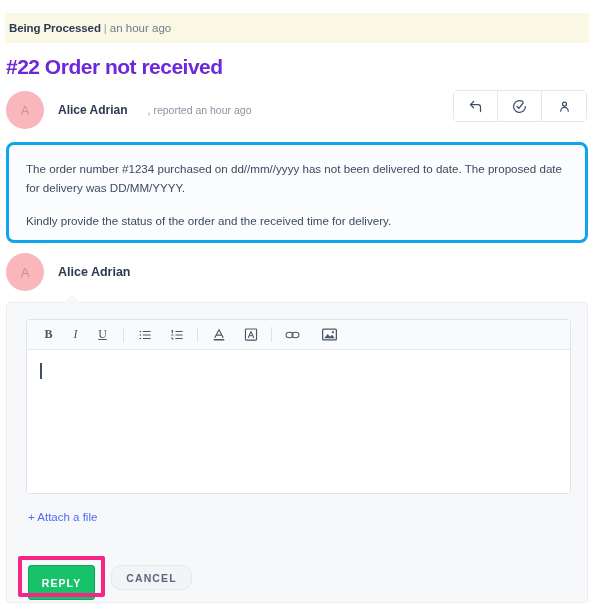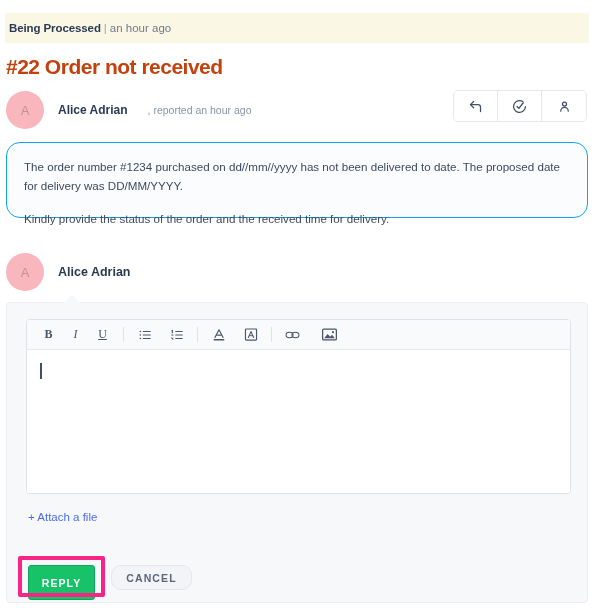--- a/index.html
+++ b/index.html
@@ -53,21 +53,21 @@
   }
 
   
   .ticket-title {
     position: absolute;
     left: 6px;
     top: 55px;
     font-size: 21px;
     font-weight: bold;
     letter-spacing: -0.5px;
-    color: #c2410c;
+    color: #6d28d9;
     margin: 0;
   }
 
   
   .author-row {
     position: absolute;
     left: 6px;
     top: 90px;
     height: 40px;
     display: flex;
@@ -127,24 +127,24 @@
   }
   .action-btn:last-child { border-right: none; }
   .action-btn svg { display: block; }
 
   
   .message-card {
     position: absolute;
     left: 6px;
     top: 142px;
     width: 582px;
-    height: 76px;
+    height: 101px;
     background: #fbfcfd;
-    border: 1px solid #0ea5e9;
-    border-radius: 14px;
+    border: 3px solid #0ea5e9;
+    border-radius: 8px;
     padding: 14px 17px 0 17px;
   }
   .message-p {
     margin: 0 0 14px 0;
     font-size: 11.6px;
     line-height: 1.65;
     color: #3c4a60;
   }
   .message-p:last-child { margin-bottom: 0; }
 

